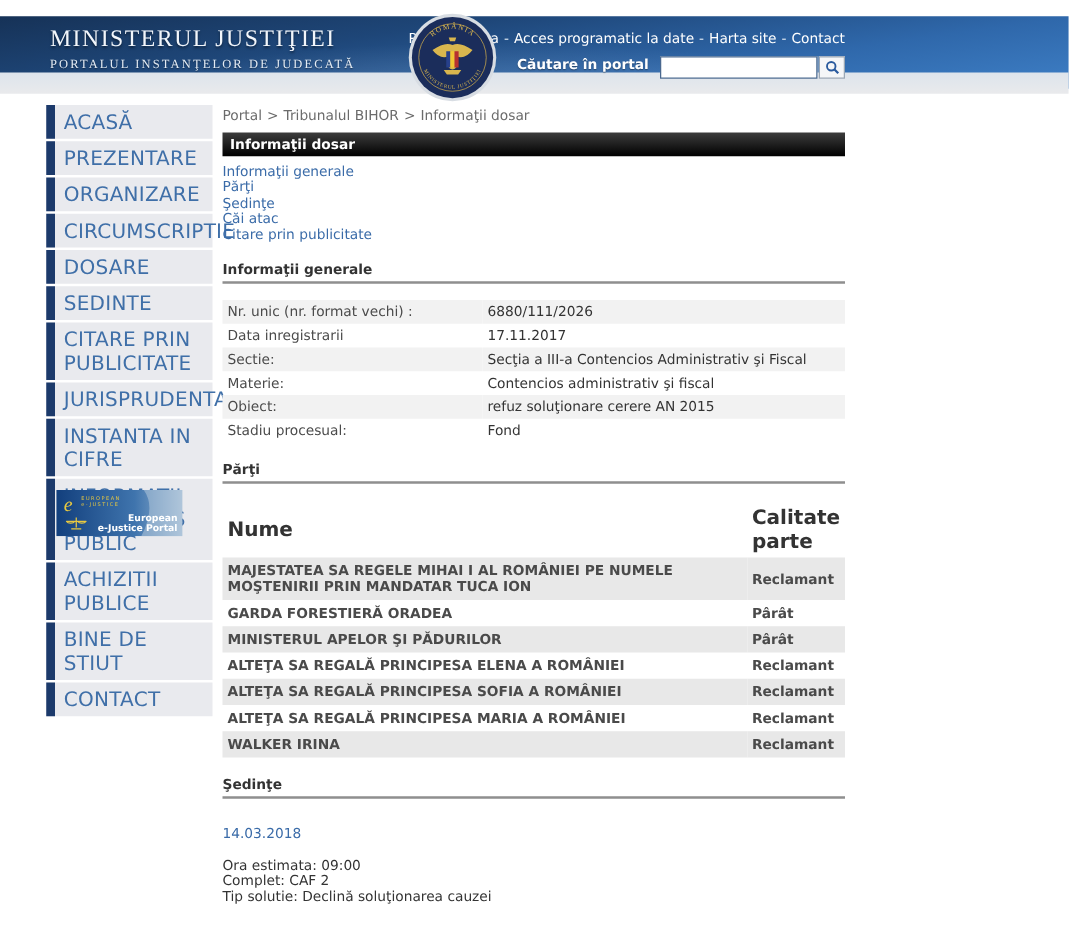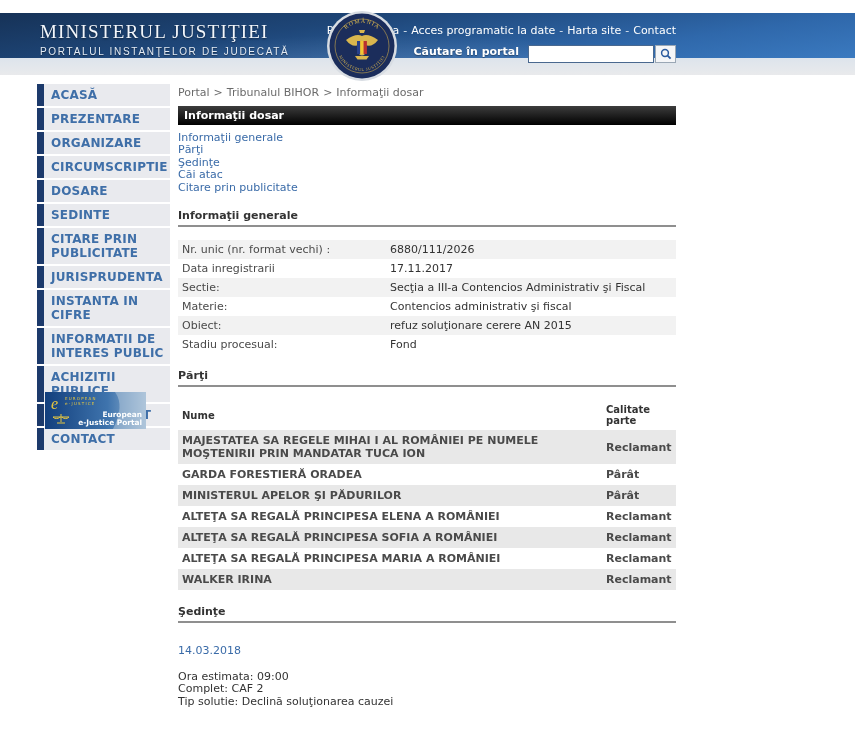--- a/index.html
+++ b/index.html
@@ -18,21 +18,21 @@
     content:'';position:absolute;inset:0;
     background:radial-gradient(ellipse at 46% 160%,rgba(255,255,255,.25) 0%,rgba(255,255,255,0) 55%);
   }
   .brand{position:absolute;left:40px;top:8px;z-index:2;}
   .brand-title{
     font-family:"Liberation Serif","DejaVu Serif",serif;
     font-size:19px;letter-spacing:1.2px;color:#f2f6fb;
     text-shadow:0 1px 2px rgba(0,0,0,.45);
   }
   .brand-sub{
-    font-family:Liberation Sans, sans-serif;
+    font-family:Liberation Serif, serif;
     font-size:10px;letter-spacing:1.7px;margin-top:3px;color:#e3ebf4;
     text-shadow:0 1px 1px rgba(0,0,0,.4);
   }
   .logo{position:absolute;left:326px;top:-3px;width:72px;height:72px;z-index:3;}
   .header-nav{
     position:absolute;top:11px;right:179px;z-index:2;
     font-size:11px;color:#ffffff;white-space:nowrap;
   }
   .header-nav a{color:#ffffff;text-decoration:none;}
   .nav-sep{margin:0 4px;color:#dfe8f2;}
@@ -53,21 +53,21 @@
   }
   
   .band{
     position:absolute;top:58px;left:0;width:855px;height:17px;
     background:linear-gradient(#dde4ec,#e9eaec);
   }
   
   .sidebar{position:absolute;left:37px;top:84px;width:133px;}
   .side-item{
     display:block;background:#e9eaee;border-left:7px solid #1c3a6b;
-    color:#3f6fa8;font-size:12px;font-weight:bold;letter-spacing:.2px;
+    color:#3f6fa8;font-size:16px;font-weight:normal;letter-spacing:.2px;
     padding:4px 3px 4px 7px;margin-bottom:2px;cursor:pointer;
     text-decoration:none;
   }
   .banner{position:absolute;left:45px;top:392px;width:101px;height:37px;cursor:pointer;}
   
   .main{position:absolute;left:178px;top:86px;width:667px;}
   .breadcrumb{font-size:11px;color:#6b6b6b;}
   .breadcrumb .crumb{color:#6b6b6b;text-decoration:none;cursor:pointer;}
   .breadcrumb .bc-sep{margin:0 4px;}
   .black-bar{
@@ -82,21 +82,21 @@
     font-size:11px;font-weight:bold;color:#333333;
     padding-bottom:3px;border-bottom:2px solid #8f8f8f;
   }
   table{border-collapse:collapse;font-size:11px;}
   .info-table{width:498px;margin-top:13px;}
   .info-table td{padding:3px 4px;color:#333333;vertical-align:top;}
   .info-table td.lbl{width:200px;color:#4a4a4a;margin-left:22px;}
   .info-table tr:nth-child(odd){background:#f2f2f2;}
   .parties-table{width:498px;margin-top:13px;}
   .parties-table th{
-    text-align:left;font-weight:bold;color:#333333;padding:4px;font-size:10px;
+    text-align:left;font-weight:bold;color:#333333;padding:4px;font-size:16px;
   }
   .parties-table th.role-col{width:66px;}
   .parties-table td{padding:4px;color:#4a4a4a;font-weight:bold;}
   .parties-table tbody tr:nth-child(odd){background:#e8e8e8;}
   .hearing-date{
     display:inline-block;margin-top:21px;font-size:11px;color:#3a6ba8;
     text-decoration:none;cursor:pointer;
   }
   .hearing-details{margin-top:13px;font-size:11px;line-height:12.3px;color:#333333;width:667px;}
   .hearing-details div{white-space:pre-wrap;}

